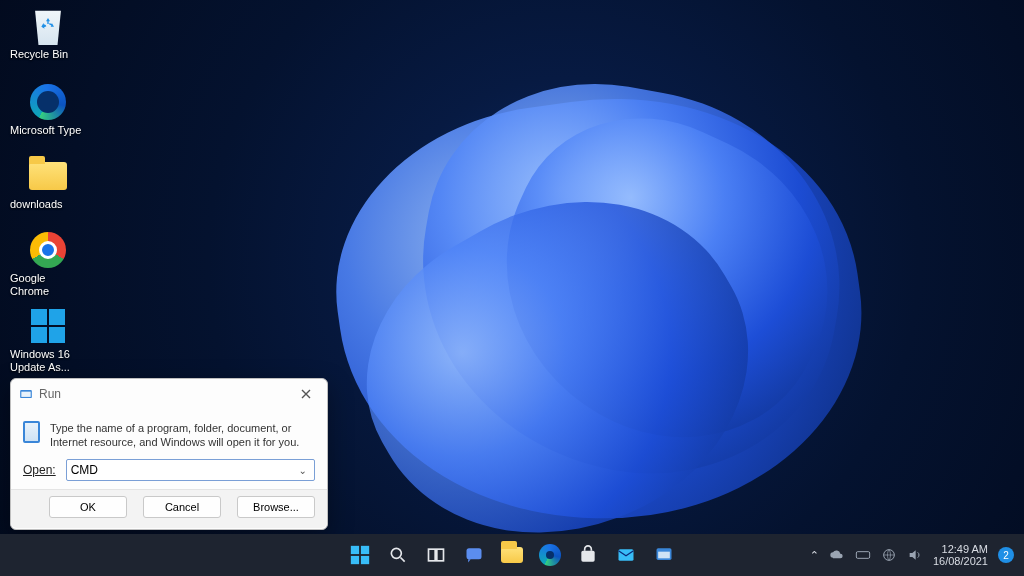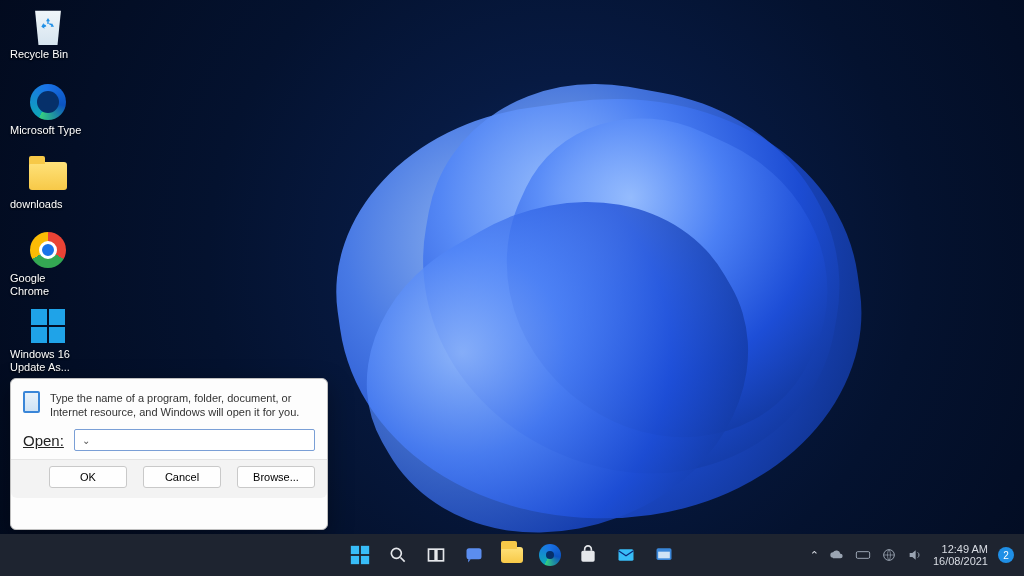--- a/index.html
+++ b/index.html
@@ -29,21 +29,21 @@
     position:absolute; left:10px; top:378px; width:318px; height:152px;
     background:#fdfdfd; border:1px solid #bfbfbf; border-radius:6px;
     box-shadow:0 8px 24px rgba(0,0,0,.35); color:#222;
   }
   .run-title{display:flex;align-items:center;height:30px;padding:0 6px 0 8px;}
   .run-title .t{font-size:12px;color:#666;margin-left:6px;}
   .run-title .close{margin-left:auto;width:30px;height:22px;display:flex;align-items:center;justify-content:center;color:#555;border-radius:3px;}
   .run-body{display:flex;gap:10px;padding:6px 12px 4px 12px;margin-top:6px;}
   .run-body .txt{font-size:11px;color:#333;line-height:14px;}
   .run-open{display:flex;align-items:center;gap:10px;padding:6px 12px 8px 12px;}
-  .run-open label{font-size:15px;color:#222;text-decoration:underline;text-decoration-color:#222;}
+  .run-open label{font-size:12px;color:#222;text-decoration:underline;text-decoration-color:#222;}
   .run-open .field{flex:1;display:flex;align-items:center;border:1px solid #7a9fd6;background:#fff;height:22px;border-radius:2px;padding:0 4px;}
   .run-open input{flex:1;border:none;outline:none;font-size:12px;background:transparent;}
   .run-open .chev{color:#555;font-size:10px;padding:0 3px;}
   .run-btns{display:flex;gap:16px;justify-content:flex-end;padding:6px 12px 10px 12px;background:#f3f3f3;border-top:1px solid #e4e4e4;border-radius:0 0 6px 6px;}
   .run-btns button{width:78px;height:22px;font-size:11px;background:#fefefe;border:1px solid #c9c9c9;border-radius:3px;cursor:pointer;}
   
   .taskbar{position:absolute;left:0;bottom:0;width:100%;height:42px;background:#1e2430;display:flex;align-items:center;}
   .task-center{position:absolute;left:50%;transform:translateX(-50%);display:flex;gap:6px;}
   .tbtn{width:32px;height:32px;display:flex;align-items:center;justify-content:center;border-radius:4px;cursor:pointer;}
   .task-right{margin-left:auto;display:flex;align-items:center;gap:10px;padding-right:10px;color:#d9dde4;font-size:11px;}
@@ -112,27 +112,40 @@
           <span></span>
           <span></span>
         </div>
       </div>
     <div class="label">Windows 16 Update As...</div>
   </div>
 
 </div>
 
 <div class="run">
+  <div class="run-title">
+    <svg width="14" height="14" viewBox="0 0 24 24">
+        <rect x="2" y="5" width="20" height="14" rx="2" fill="#3a86d8"></rect>
+        <rect x="4" y="8" width="16" height="9" fill="#e8f2fb"></rect>
+      </svg>
+    <span class="t">Run</span>
+    <div class="close">
+      <svg width="10" height="10" viewBox="0 0 10 10">
+          <path stroke="currentColor" stroke-width="1.4" d="M1 1l8 8M9 1L1 9"></path>
+        </svg>
+    </div>
+  </div>
   <div class="run-body">
     <div class="run-ico"></div>
     <div class="txt">Type the name of a program, folder, document, or Internet resource, and Windows will open it for you.</div>
   </div>
   <div class="run-open">
     <label>Open:</label>
     <div class="field">
+      <input type="text" value="CMD" style="">
       <span class="chev">⌄</span>
     </div>
   </div>
   <div class="run-btns">
     <button>OK</button>
     <button>Cancel</button>
     <button>Browse...</button>
   </div>
 </div>
 

